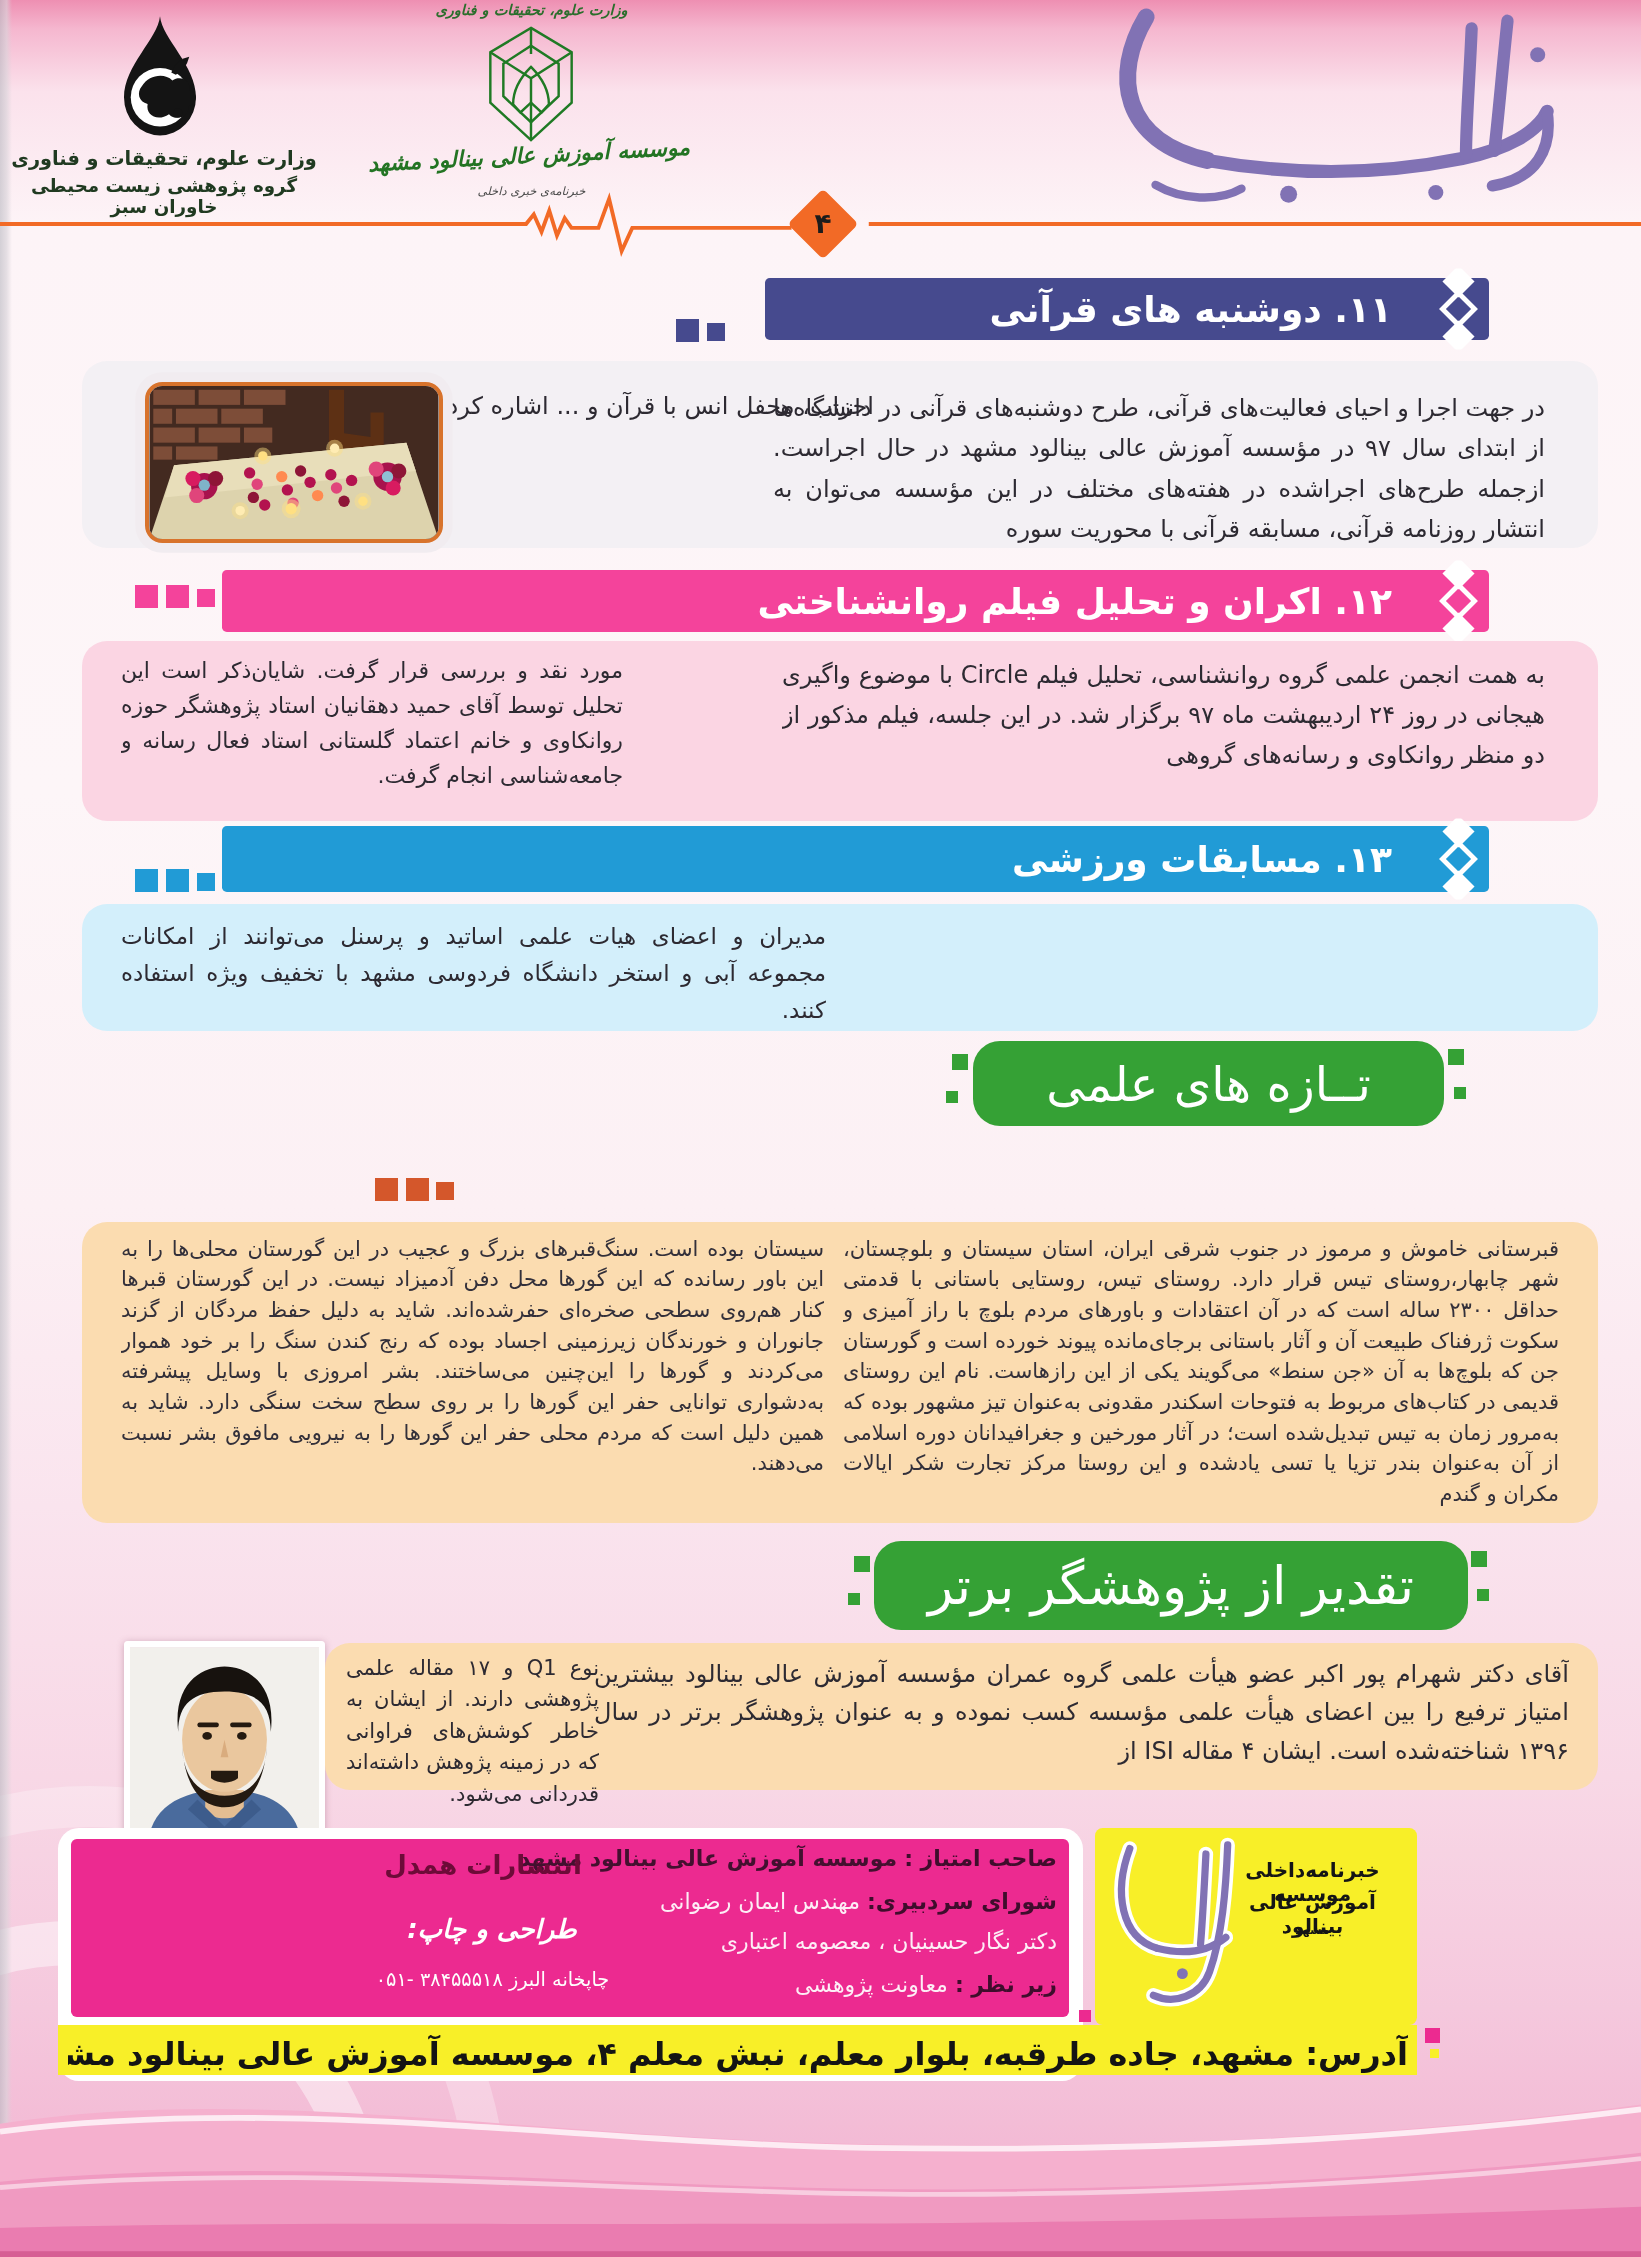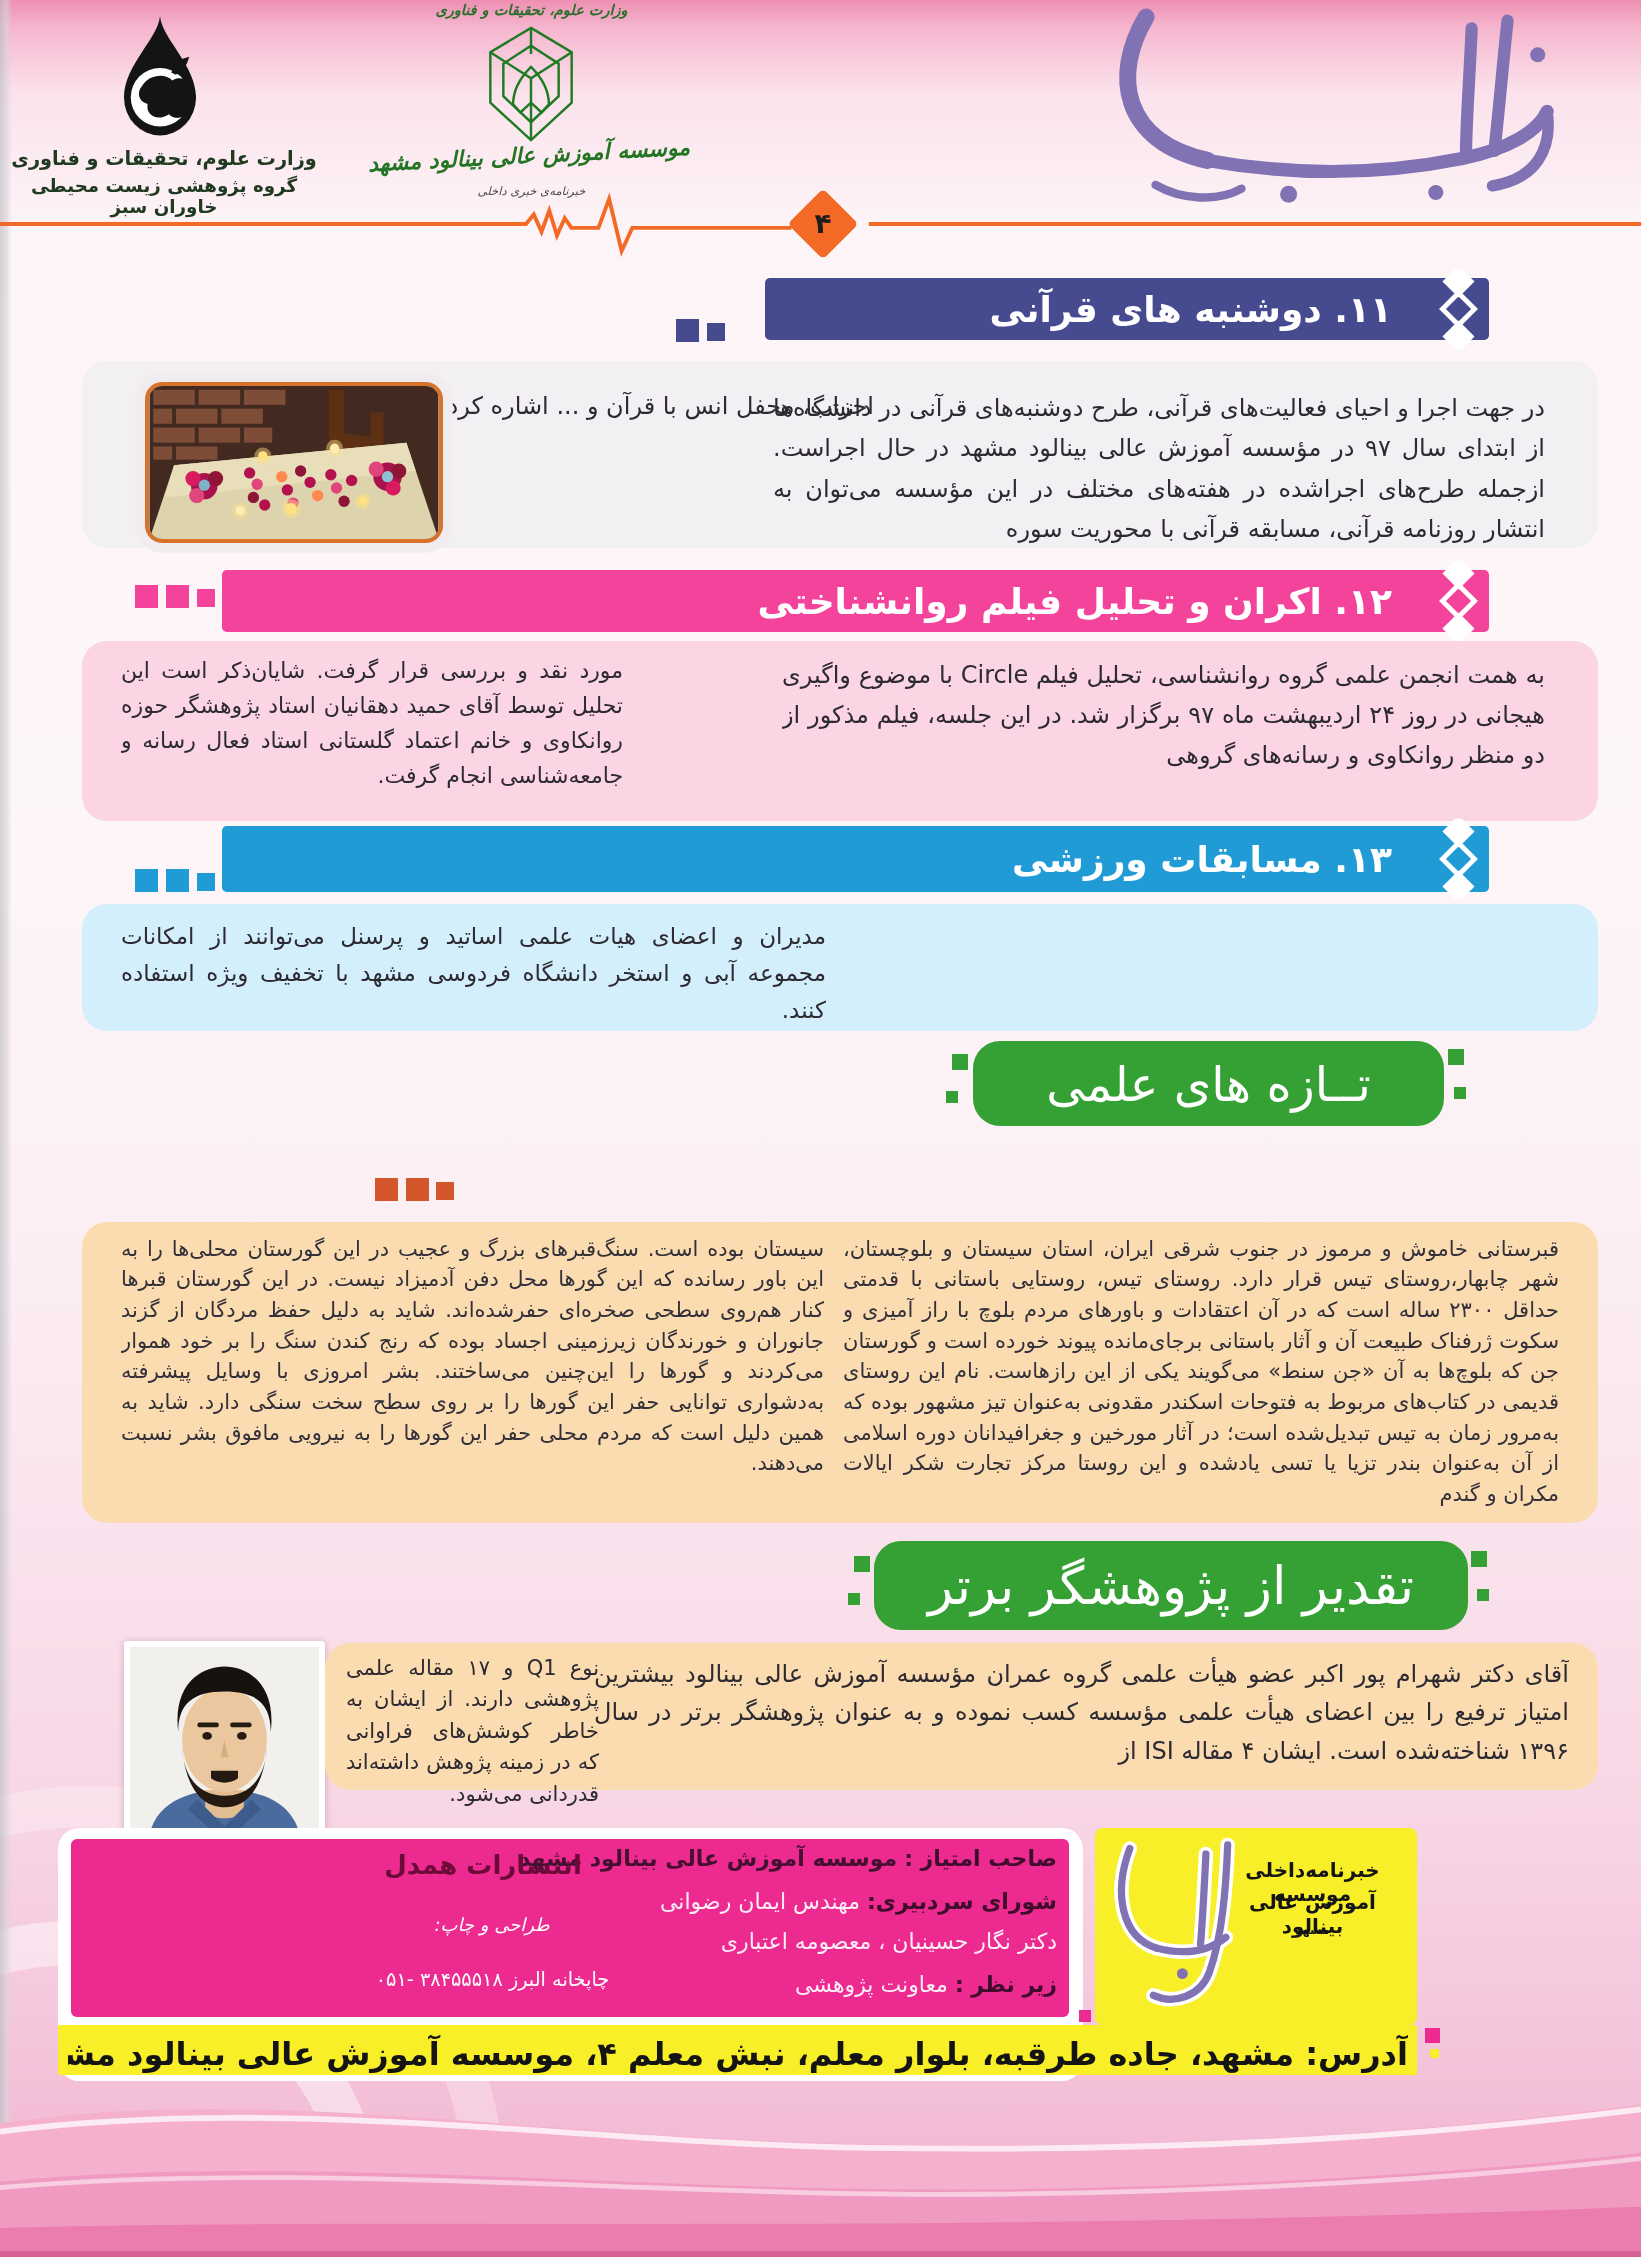--- a/index.html
+++ b/index.html
@@ -264,21 +264,21 @@
     <span class="clabel">شورای سردبیری:</span>
     <span>مهندس ایمان رضوانی</span>
   </div>
   <div class="credit" style="right:584px;top:1929px;z-index:3;">دکتر نگار حسینیان ، معصومه اعتباری</div>
   <div class="credit" style="right:584px;top:1972px;z-index:3;">
     <span class="clabel">زیر نظر :</span>
     <span>معاونت پژوهشی</span>
   </div>
 
   <div class="abs rs" style="left:367px;top:1850px;width:232px;text-align:center;font-size:26px;font-weight:bold;color:#6d0b38;z-index:3;">انتشارات همدل</div>
-  <div class="abs rs" style="left:386px;top:1914px;width:212px;text-align:center;font-size:18px;font-weight:normal;font-style:italic;color:#ffffff;z-index:3;">طراحی و چاپ:</div>
+  <div class="abs rs" style="left:386px;top:1914px;width:212px;text-align:center;font-size:26px;font-weight:bold;font-style:italic;color:#ffffff;z-index:3;">طراحی و چاپ:</div>
   <div class="abs rs" style="left:338px;top:1968px;width:309px;text-align:center;font-size:19.3px;color:#ffffff;z-index:3;">چاپخانه البرز ۳۸۴۵۵۵۱۸ -۰۵۱</div>
 
   <div class="abs" style="left:1095px;top:1828px;width:322px;height:197px;background:#f8ef28;border-radius:7.7px;z-index:2;"></div>
   <svg class="abs" style="left:1099px;top:1834px;z-index:3;" width="145" height="185" viewBox="0 0 160 200" aria-label="بینا">
     <g fill="none" stroke="#ffffff" stroke-width="16" stroke-linecap="round">
       <path d="M34 14 C16 62 24 112 64 124"></path>
       <path d="M64 124 C96 132 120 128 140 112"></path>
       <path d="M118 20 C116 60 114 96 112 120"></path>
       <path d="M142 10 C140 60 136 110 122 150 C112 178 82 186 60 176"></path>
     </g>

